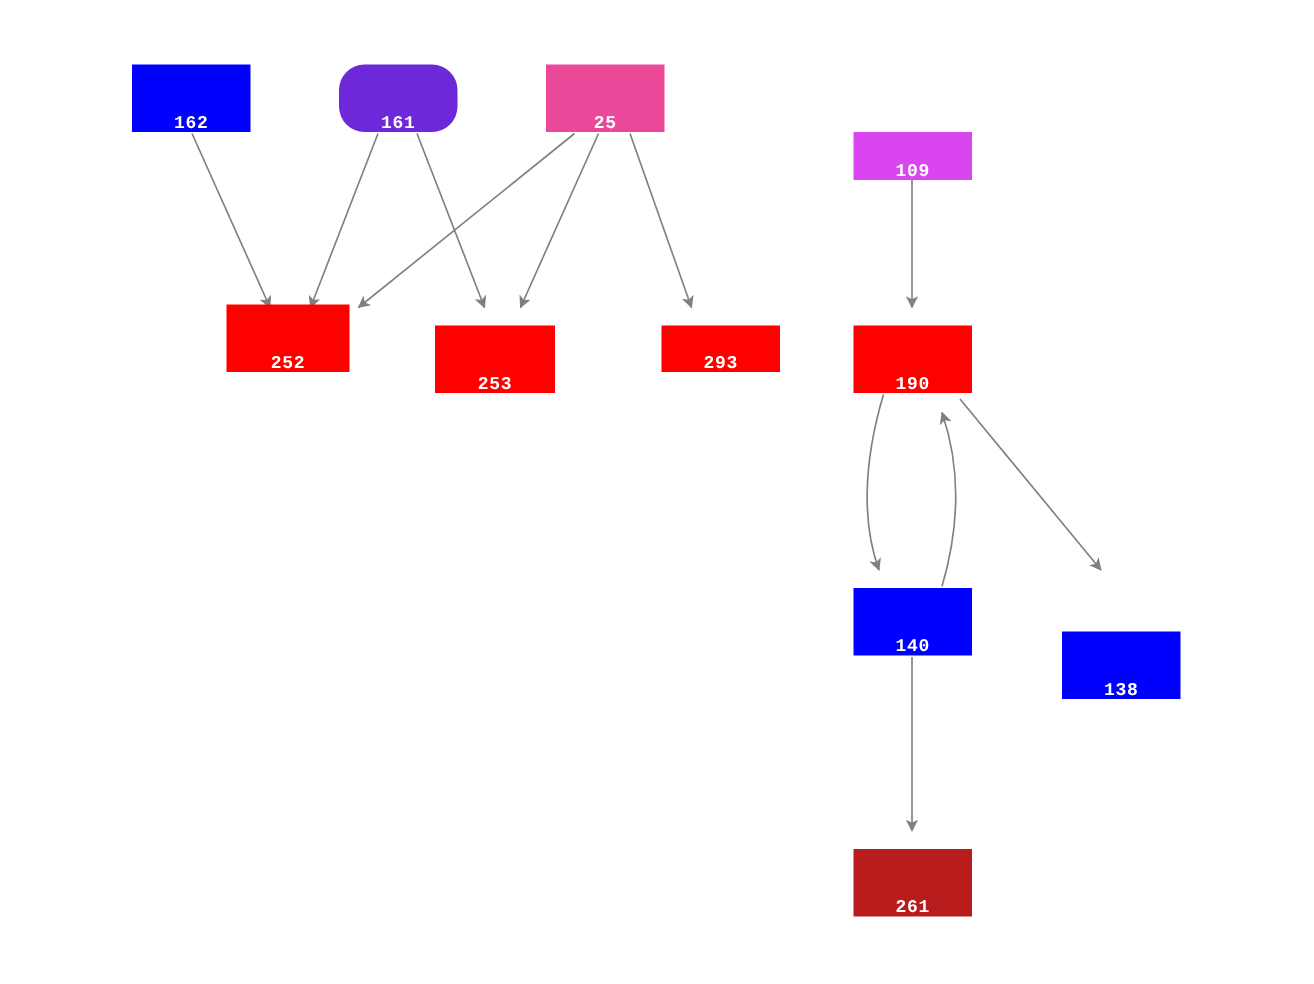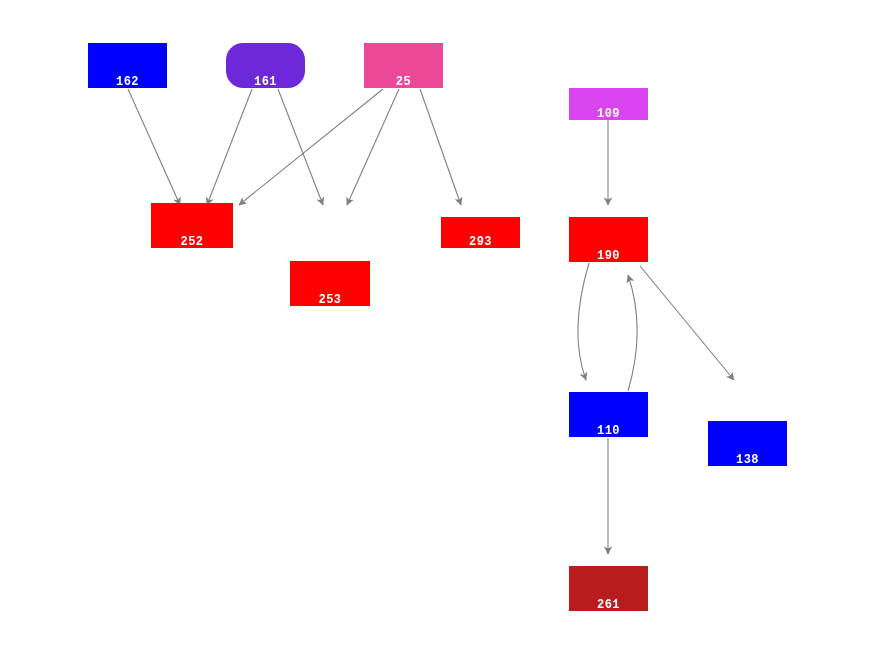--- a/index.html
+++ b/index.html
@@ -79,31 +79,31 @@
       </div>
       <div class="node" style="left: 364px; top: 43px; width: 79px; height: 45px; background: #ec4899;">
         <span class="node-label">25</span>
       </div>
       <div class="node" style="left: 569px; top: 43px; width: 79px; height: 32px; background: #d946ef; margin-top: 45px;">
         <span class="node-label">109</span>
       </div>
       <div class="node" style="left: 151px; top: 203px; width: 82px; height: 45px; background: rgb(255, 0, 0);">
         <span class="node-label">252</span>
       </div>
-      <div class="node" style="left: 290px; top: 217px; width: 80px; height: 45px; background: rgb(255, 0, 0); margin-top: 44px;">
+      <div class="node" style="left: 290px; top: 217px; width: 80px; height: 45px; background: rgb(255, 0, 0);">
         <span class="node-label">253</span>
       </div>
       <div class="node" style="left: 441px; top: 217px; width: 79px; height: 31px; background: rgb(255, 0, 0);">
         <span class="node-label">293</span>
       </div>
       <div class="node" style="left: 569px; top: 217px; width: 79px; height: 45px; background: rgb(255, 0, 0);">
         <span class="node-label">190</span>
       </div>
       <div class="node" style="left: 569px; top: 392px; width: 79px; height: 45px; background: rgb(0, 0, 255);">
-        <span class="node-label">110</span>
+        <span class="node-label">140</span>
       </div>
       <div class="node" style="left: 708px; top: 392px; width: 79px; height: 45px; background: rgb(0, 0, 255); margin-top: 29px;">
         <span class="node-label">138</span>
       </div>
       <div class="node" style="left: 569px; top: 566px; width: 79px; height: 45px; background: #b91c1c;">
         <span class="node-label">261</span>
       </div>
     </div>
 
 </div>

